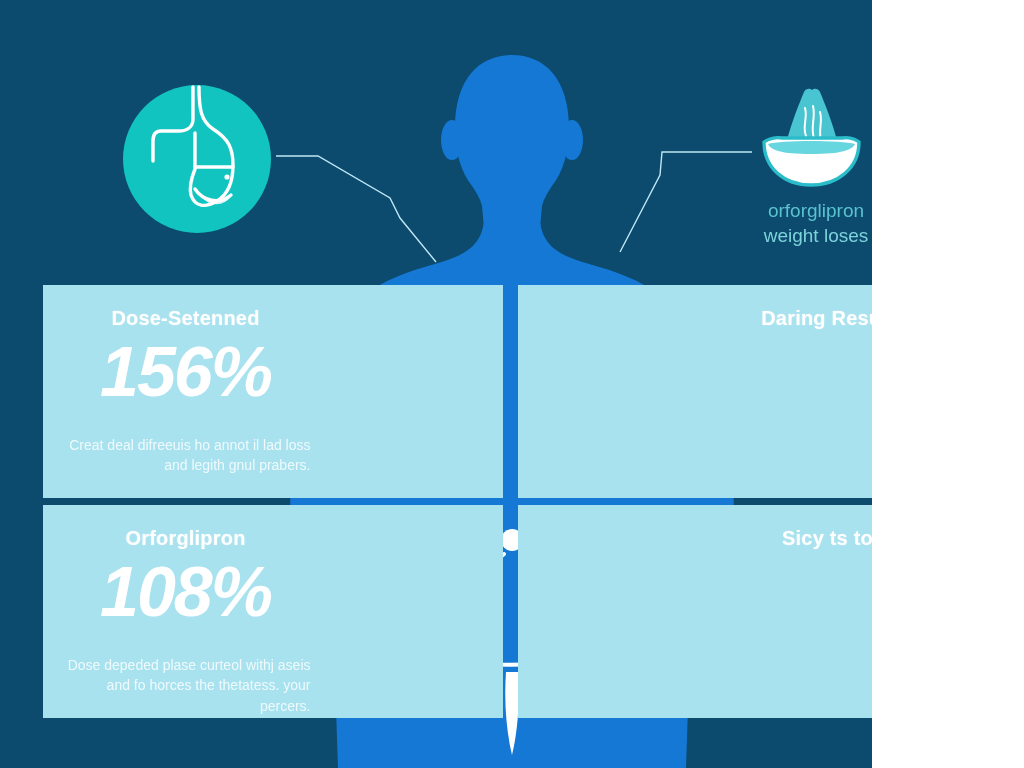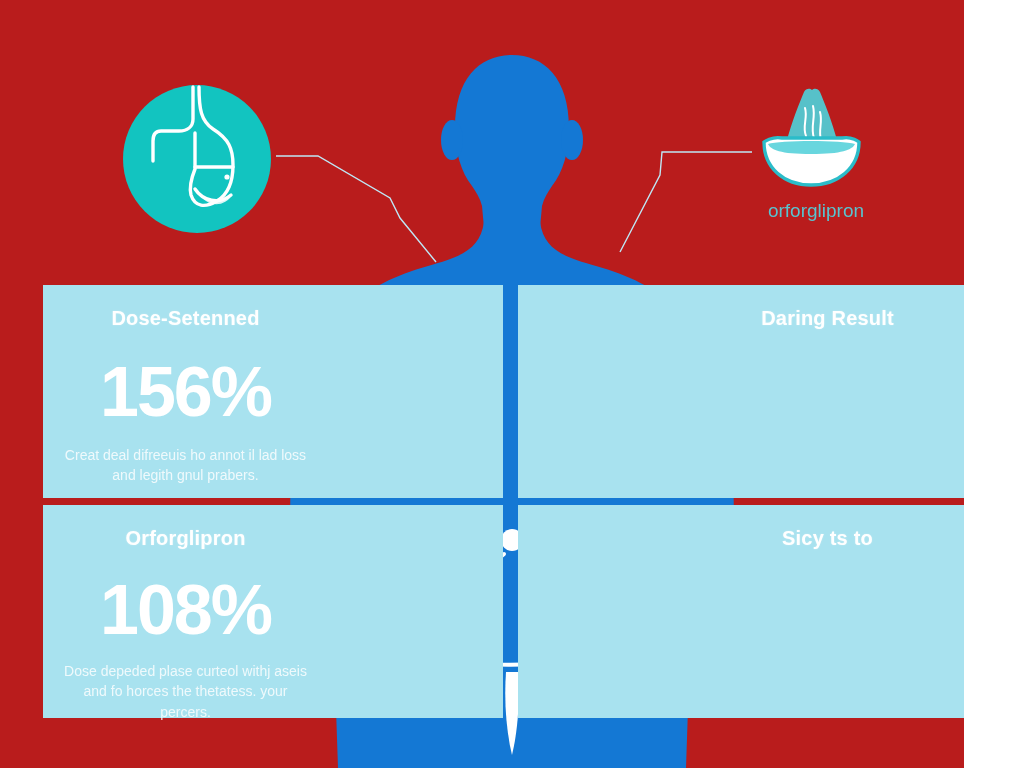--- a/index.html
+++ b/index.html
@@ -6,23 +6,23 @@
   html, body {
     margin: 0;
     padding: 0;
     background: #ffffff;
   }
   body {
     font-family: "Liberation Sans", sans-serif;
   }
   .canvas {
     position: relative;
-    width: 964px;
+    width: 872px;
     height: 768px;
-    background: #b91c1c;
+    background: #0c4a6e;
     overflow: hidden;
   }
 
   
   .panel-band {
     position: absolute;
     left: 43px;
     top: 285px;
     width: 935px;
     height: 433px;
@@ -58,39 +58,40 @@
     font-size: 20px;
     font-weight: bold;
     color: #ffffff;
     letter-spacing: 0.2px;
     text-align: center;
     line-height: 1.1;
     text-shadow: 0 0 2px rgba(255,255,255,0.35);
   }
   .panel-value-row {
     display: flex;
-    align-items: center;
+    align-items: flex-end;
     justify-content: center;
     gap: 8px;
-    margin-top: 26px;
+    margin-top: 4px;
     height: 74px;
+    font-style: italic;
   }
   .panel-value {
     font-size: 70px;
     font-weight: bold;
     color: #ffffff;
     line-height: 1;
     letter-spacing: -2px;
   }
   .panel-desc {
-    margin-top: 16px;
+    margin-top: 28px;
     font-size: 14px;
     color: #ffffff;
     opacity: 0.82;
-    text-align: center;
+    text-align: right;
     line-height: 1.45;
     max-width: 250px;
     filter: blur(0.35px);
   }
 
   
   .money-icon {
     width: 78px;
     height: 62px;
     flex: 0 0 auto;
@@ -240,20 +241,21 @@
       <path d="M58 50 C54 38 60 30 57 18"></path>
       <path d="M65 52 C62 42 67 34 64 24"></path>
     </g>
     <path d="M8 54 C8 54 16 48 26 50 L86 50 C96 48 103 54 103 54
              C103 80 82 97 55 97 C28 97 8 80 8 54 Z" fill="#ffffff" stroke="#2bbcc9" stroke-width="3.4"></path>
     <path d="M12 56 C24 52 86 52 99 56 C96 62 86 66 55 66 C24 66 15 62 12 56 Z" fill="#4ecfd8" opacity="0.85"></path>
   </svg>
 
   <div class="bowl-caption">
     <div class="l1">orforglipron</div>
+    <div class="l2">weight loses</div>
   </div>
 
   <div class="panel-band">
 
     <div class="panel tl">
       <div class="panel-inner">
         <div class="panel-title">Dose-Setenned</div>
         <div class="panel-value-row">
           <div class="panel-value">156%</div>
         </div>

